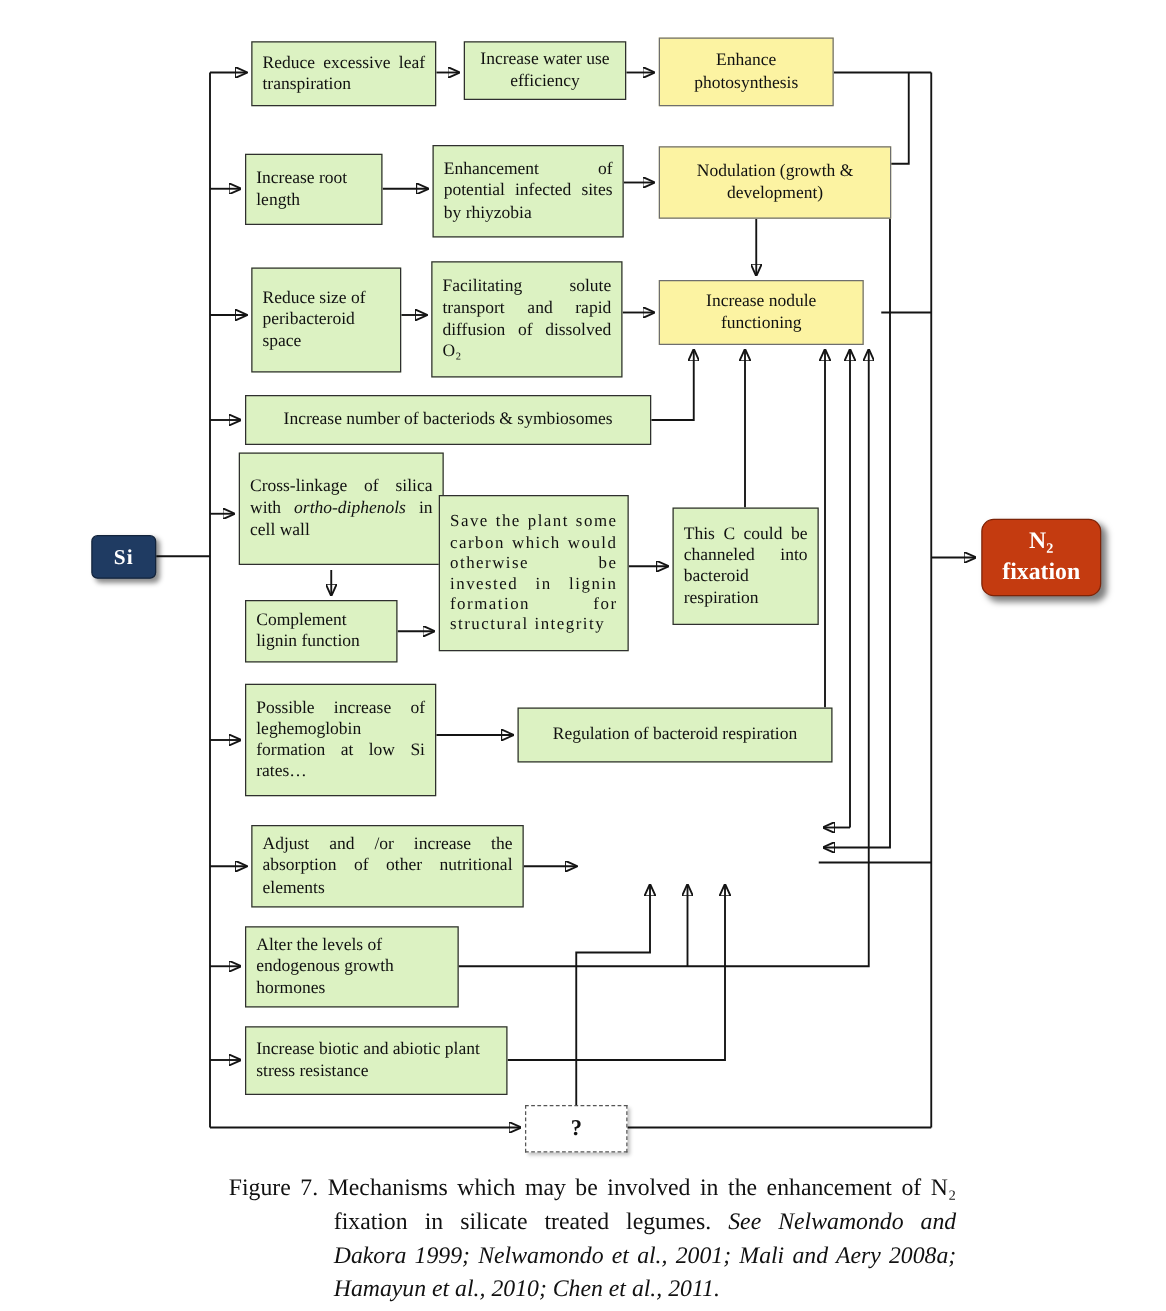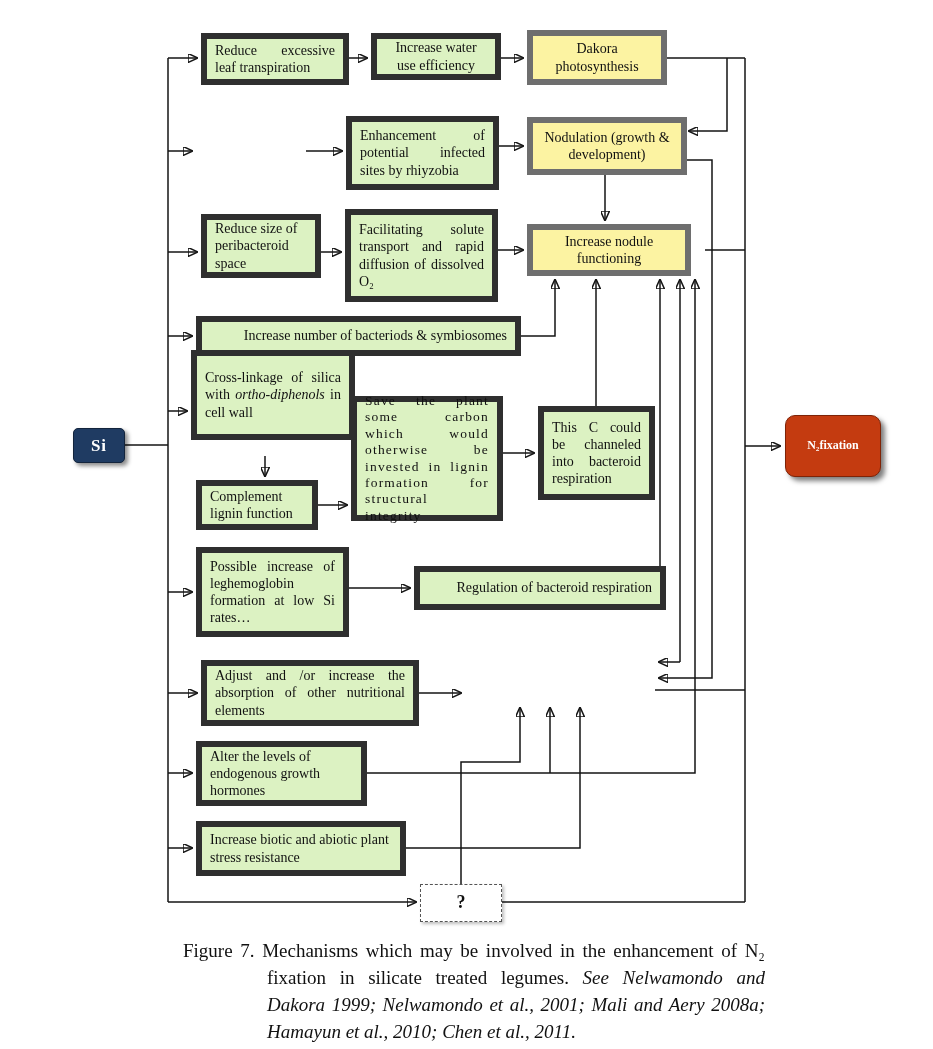--- a/index.html
+++ b/index.html
@@ -3,44 +3,44 @@
 <meta charset="utf-8">
 <style>
   html,body{margin:0;padding:0;background:#ffffff;}
   #stage{
     position:relative;width:933px;height:1049px;background:#fff;
     font-family:"Liberation Serif","DejaVu Serif",serif;color:#111;
     overflow:hidden;
   }
   #wires{position:absolute;left:0;top:0;width:933px;height:1049px;}
   .box{
-    position:absolute;box-sizing:border-box;border:6px solid #a21caf;
+    position:absolute;box-sizing:border-box;border:1px solid #a21caf;
     display:flex;align-items:center;justify-content:flex-start;
     padding:4px 8px;font-size:14px;line-height:1.22;background:#fff;
   }
   .green{background:var(--green_box,#dcf2c2);border-color:#2f2f2f;}
   .yellow{background:var(--yellow_box,#fcf3a2);border-color:#6e6e6e;}
-  .center{justify-content:flex-end;text-align:center;}
+  .center{justify-content:center;text-align:center;}
   .justify{text-align:justify;}
   .spread{letter-spacing:1.2px;text-align:justify;}
   .dashed{border:1.5px dashed #555;background:#fff;justify-content:center;text-align:center;
     font-weight:bold;font-size:18px;box-shadow:2px 2px 3px rgba(0,0,0,.25);}
   .it{font-style:italic;}
   .si-box{
     position:absolute;left:73px;top:428px;width:52px;height:35px;box-sizing:border-box;
     background:var(--si_bg,#1f3b62);color:#fff;border:1px solid #13243c;border-radius:5px;
     display:flex;align-items:center;justify-content:center;
     font-weight:bold;font-size:17px;letter-spacing:1px;
     box-shadow:3px 3px 4px rgba(0,0,0,.45);
   }
   .n2-box{
     position:absolute;left:785px;top:415px;width:96px;height:62px;box-sizing:border-box;
     background:var(--n2_bg,#c43b10);color:#fff;border:1px solid #7e2307;border-radius:10px;
-    display:flex;align-items:center;justify-content:center;
-    font-weight:bold;font-size:12px;line-height:1.3;
+    display:flex;flex-direction:column;align-items:center;justify-content:center;
+    font-weight:bold;font-size:19px;line-height:1.3;
     box-shadow:4px 4px 5px rgba(0,0,0,.5);
   }
   .caption{
     position:absolute;left:183px;top:938px;width:582px;
     font-size:19px;line-height:1.42;text-align:justify;
     padding-left:84px;text-indent:-84px;box-sizing:border-box;
   }
   svg line,svg path,svg polyline{stroke:#141414;stroke-width:1.5;fill:none;}
 </style>
 </head>
@@ -118,49 +118,52 @@
 
   <div class="box green justify" style="left:201px;top:33px;width:148px;height:52px">
     <span>Reduce excessive leaf transpiration</span>
   </div>
 
   <div class="box green center" style="left:371px;top:33px;width:130px;height:47px">
     <span>Increase water use efficiency</span>
   </div>
 
   <div class="box yellow center" style="left:527px;top:30px;width:140px;height:55px">
-    <span>Dakora photosynthesis</span>
-  </div>
-
+    <span>Enhance photosynthesis</span>
+  </div>
+
+  <div class="box green" style="left:196px;top:123px;width:110px;height:57px">
+    <span>Increase root length</span>
+  </div>
 
   <div class="box green justify" style="left:346px;top:116px;width:153px;height:74px">
     <span>Enhancement of potential infected sites by rhiyzobia</span>
   </div>
 
-  <div class="box yellow center" style="left:527px;top:117px;width:160px;height:58px">
+  <div class="box yellow center" style="left:527px;top:117px;width:186px;height:58px">
     <span>Nodulation (growth &amp; development)</span>
   </div>
 
-  <div class="box green" style="left:201px;top:214px;width:120px;height:64px">
+  <div class="box green" style="left:201px;top:214px;width:120px;height:84px">
     <span>Reduce size of peribacteroid space</span>
   </div>
 
   <div class="box green justify" style="left:345px;top:209px;width:153px;height:93px">
     <span>Facilitating solute transport and rapid diffusion of dissolved O₂</span>
   </div>
 
   <div class="box yellow center" style="left:527px;top:224px;width:164px;height:52px">
     <span>Increase nodule functioning</span>
   </div>
 
   <div class="box green center" style="left:196px;top:316px;width:325px;height:40px">
     <span>Increase number of bacteriods &amp; symbiosomes</span>
   </div>
 
-  <div class="box green justify" style="left:191px;top:350px;width:164px;height:90px">
+  <div class="box green justify" style="left:191px;top:362px;width:164px;height:90px">
     <span><span>Cross-linkage of silica with </span><span class="it">ortho-diphenols</span><span> in cell wall</span></span>
   </div>
 
   <div class="box green spread" style="left:351px;top:396px;width:152px;height:125px;font-size:13.5px">
     <span>Save the plant some carbon which would otherwise be invested in lignin formation for structural integrity</span>
   </div>
 
   <div class="box green justify" style="left:538px;top:406px;width:117px;height:94px">
     <span>This C could be channeled into bacteroid respiration</span>
   </div>

